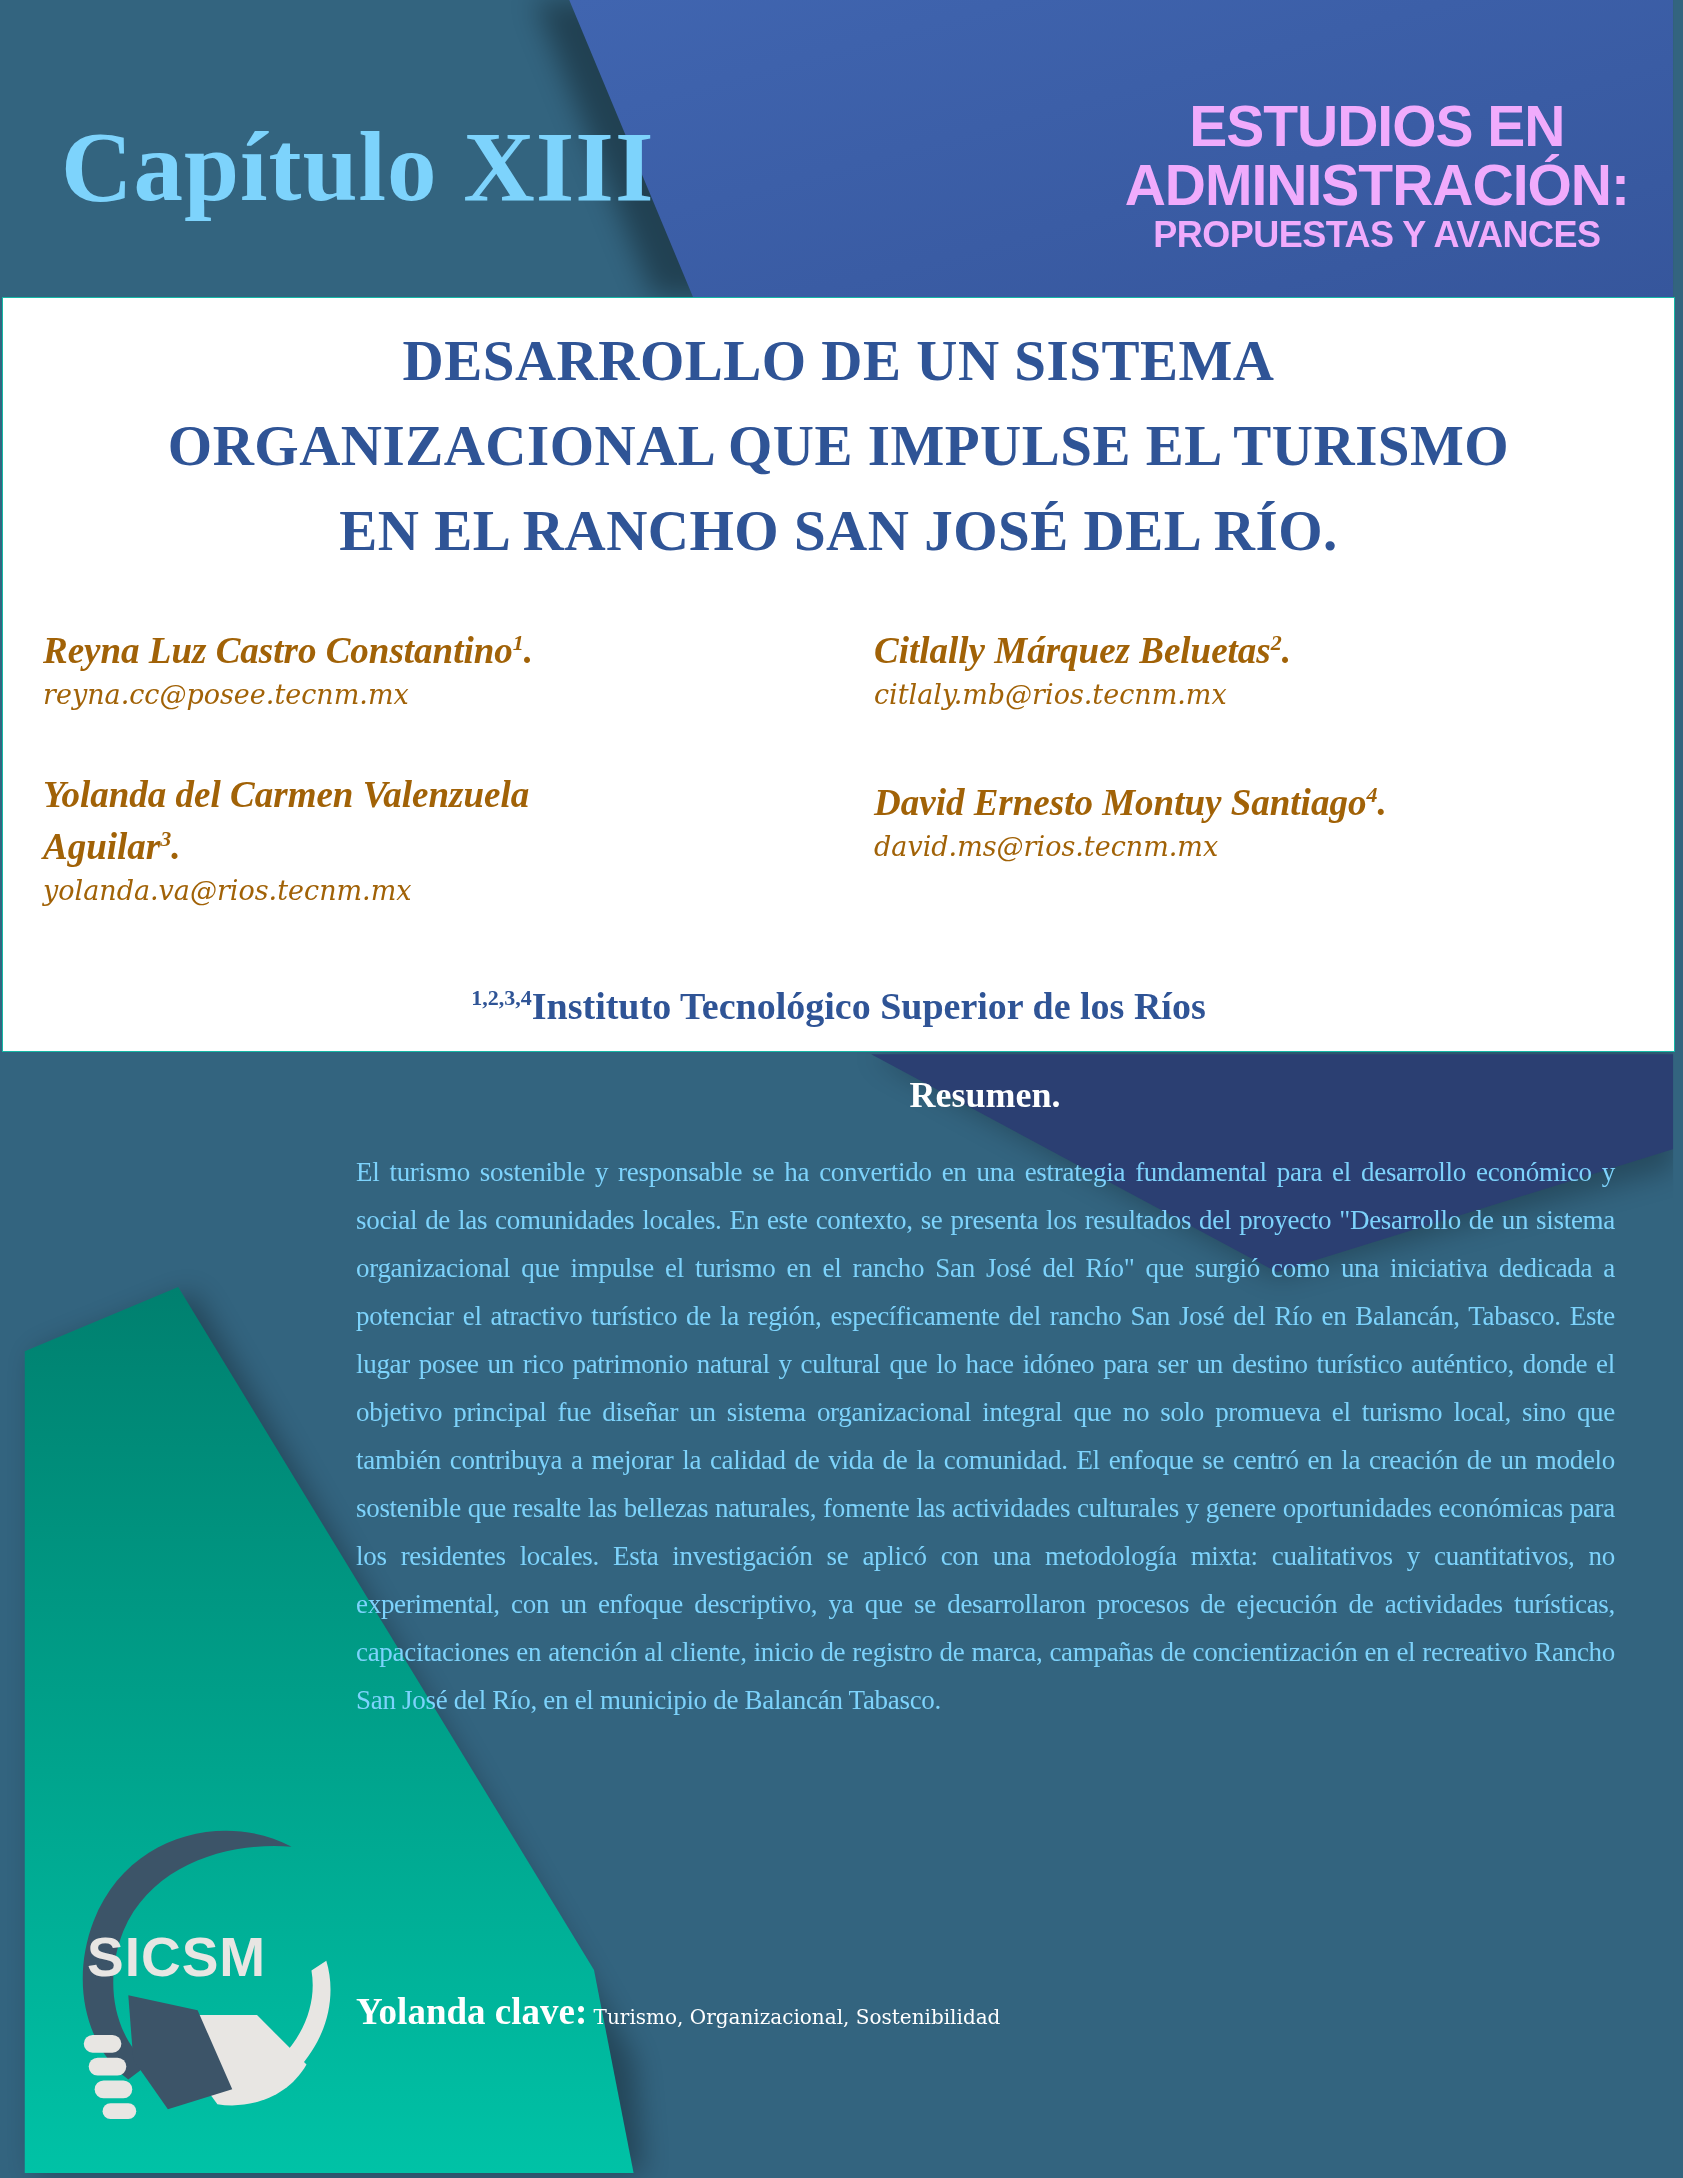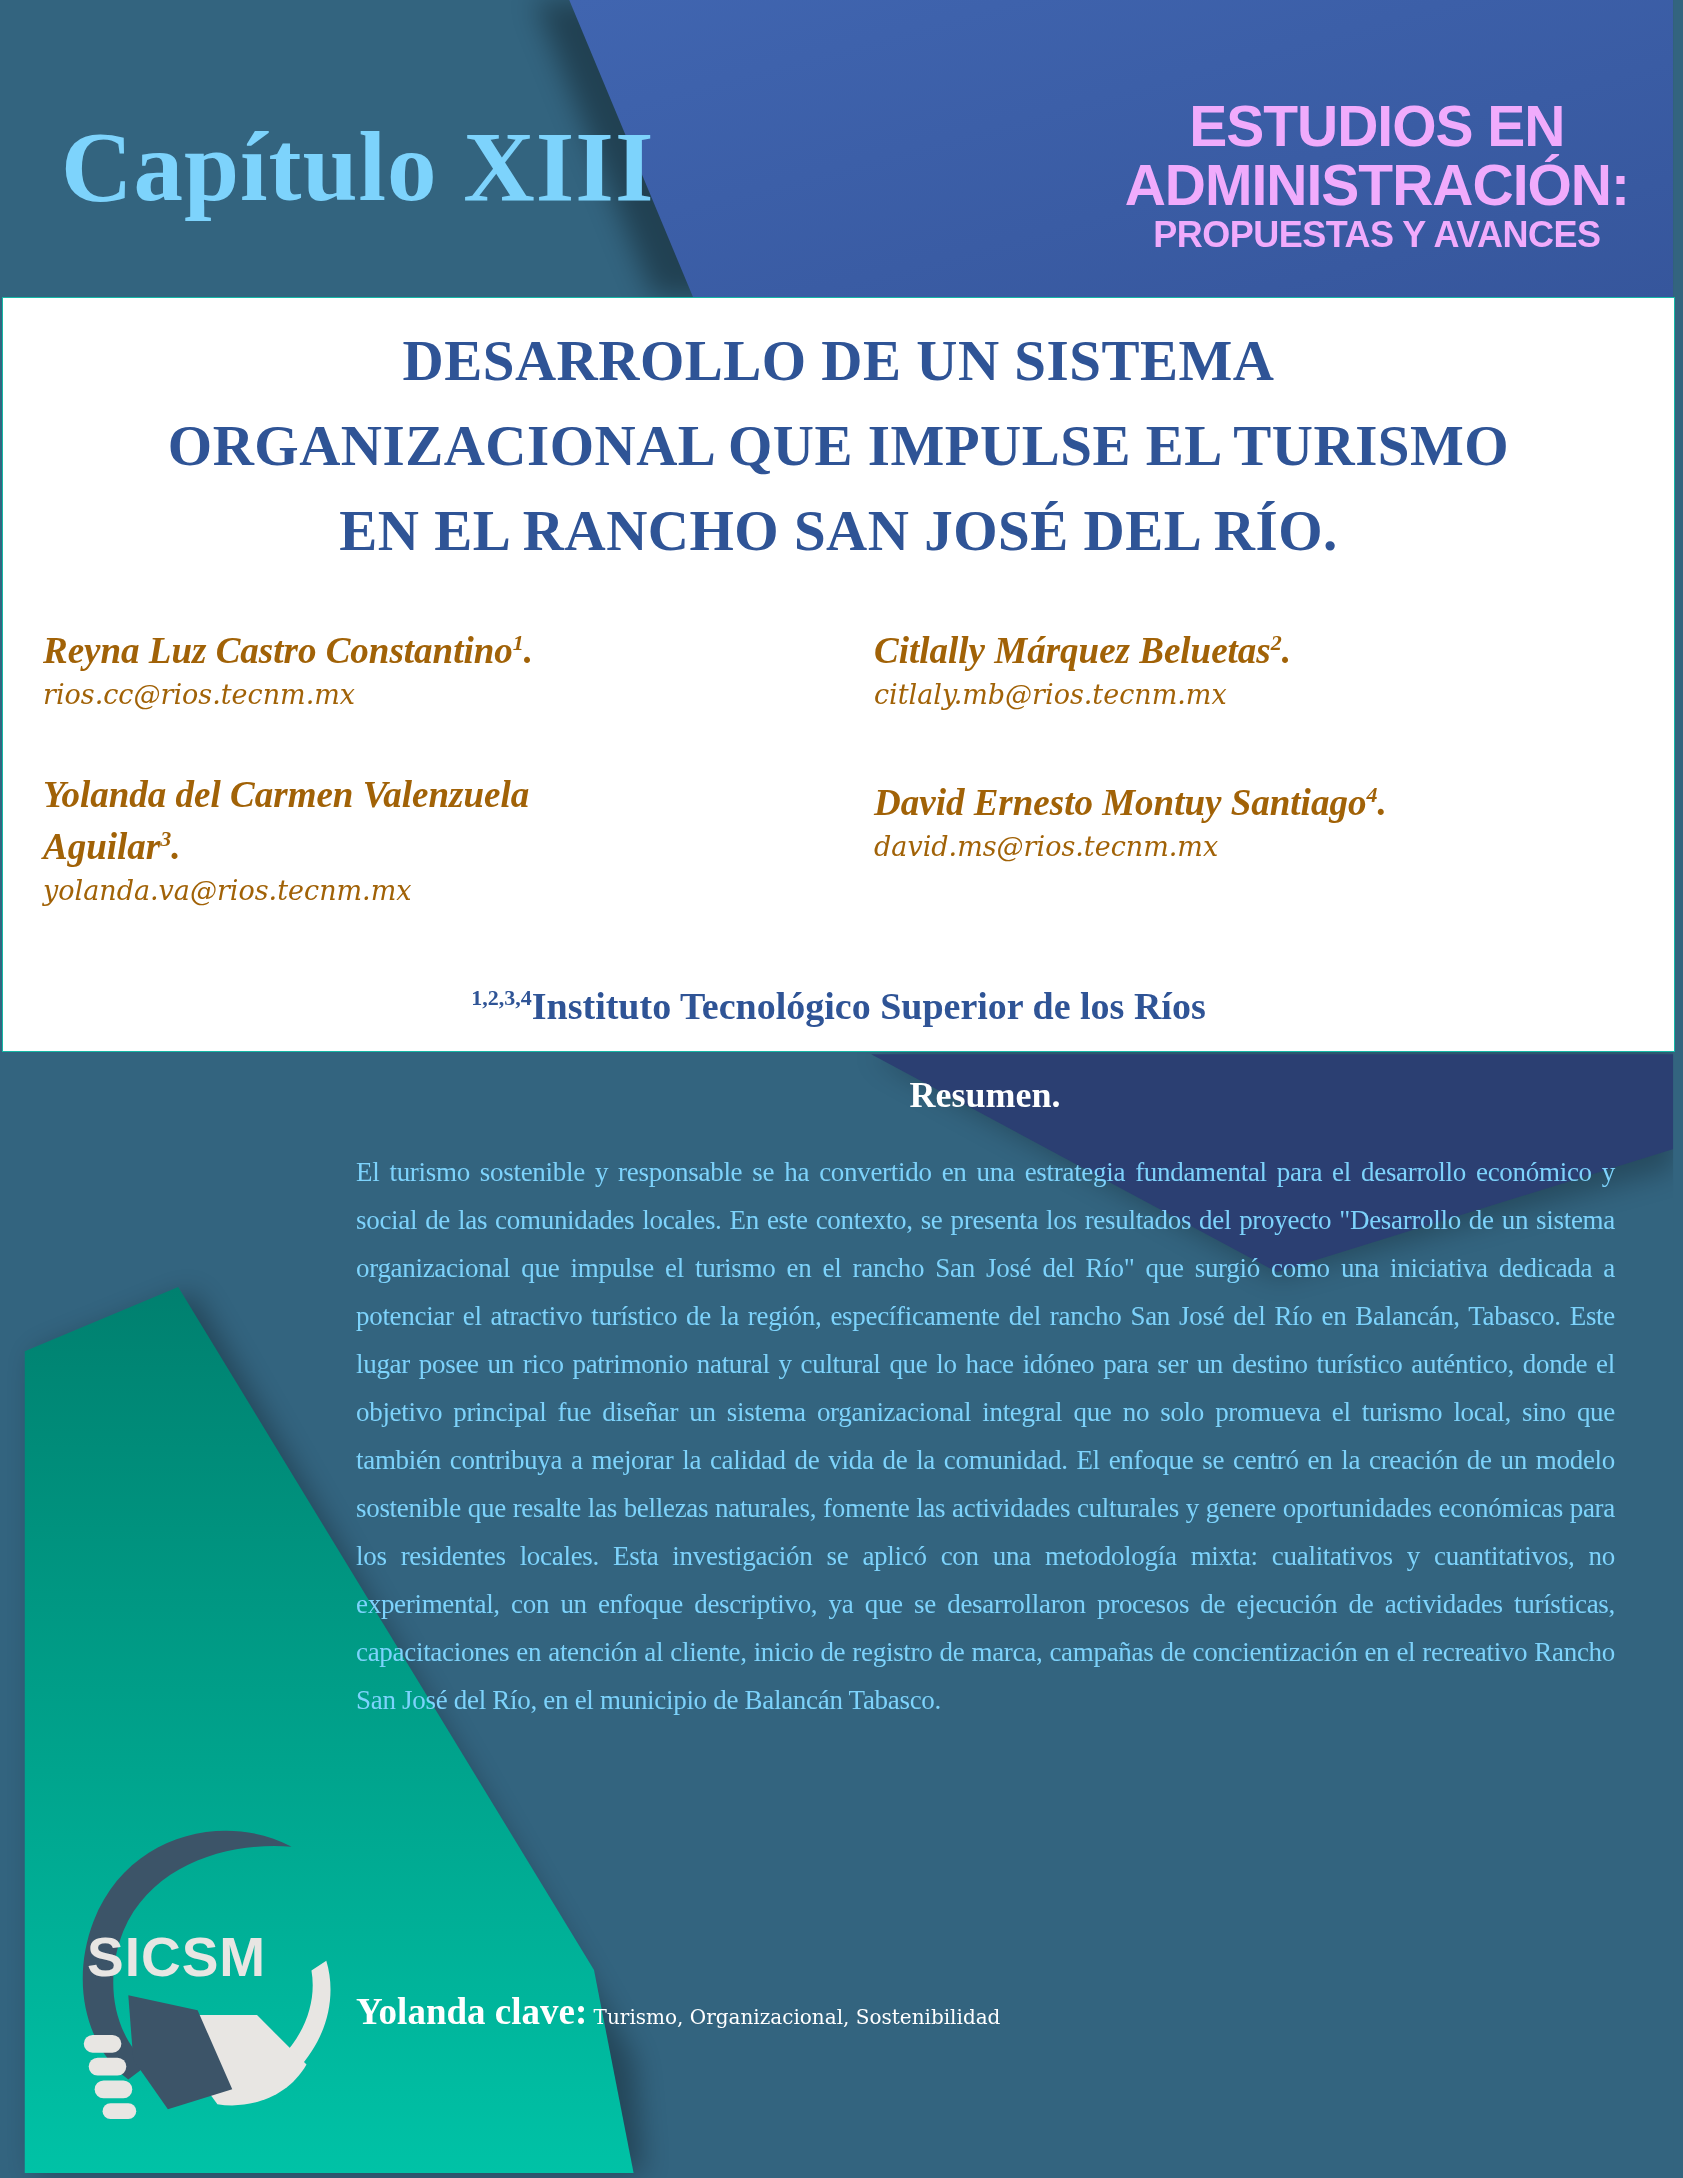--- a/index.html
+++ b/index.html
@@ -108,21 +108,21 @@
 
 <div class="title-box">
   <h2 class="article-title">
     <span>DESARROLLO DE UN SISTEMA</span><br>
     <span>ORGANIZACIONAL QUE IMPULSE EL TURISMO</span><br>
     <span>EN EL RANCHO SAN JOSÉ DEL RÍO.</span>
   </h2>
 
   <div class="author" style="left:40px; width:743px; top:323px;">
     <span class="name"><span>Reyna Luz Castro Constantino</span><sup>1</sup>.</span>
-    <span class="email">rios.cc@rios.tecnm.mx</span>
+    <span class="email">reyna.cc@posee.tecnm.mx</span>
   </div>
 
   <div class="author" style="left:871px; width:752px; top:323px;">
     <span class="name"><span>Citlally Márquez Beluetas</span><sup>2</sup>.</span>
     <span class="email">citlaly.mb@rios.tecnm.mx</span>
   </div>
 
   <div class="author" style="left:40px; width:743px; top:475px;">
     <span class="name"><span>Yolanda del Carmen Valenzuela</span></span>
     <span class="name"><span>Aguilar</span><sup>3</sup>.</span>

